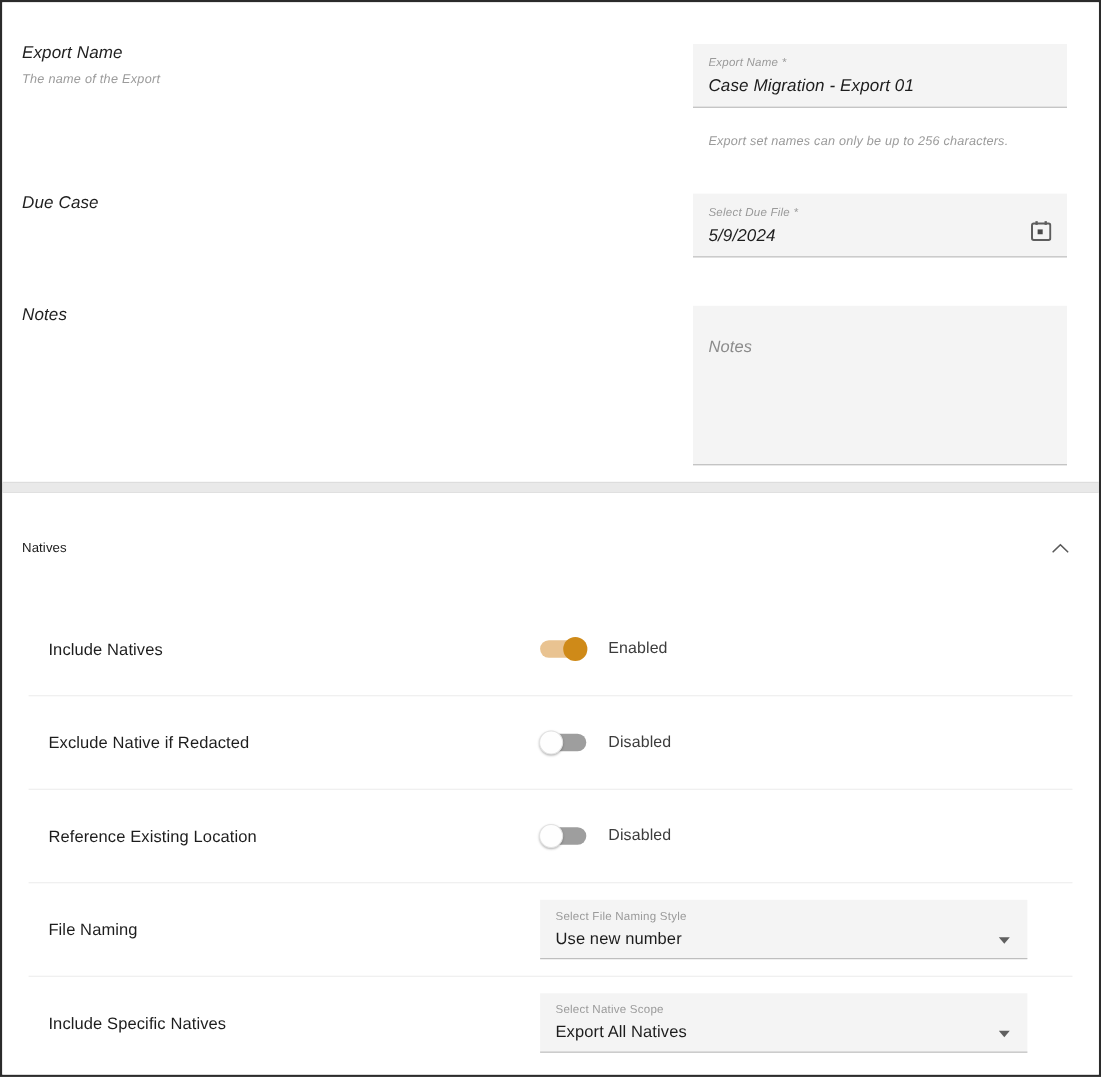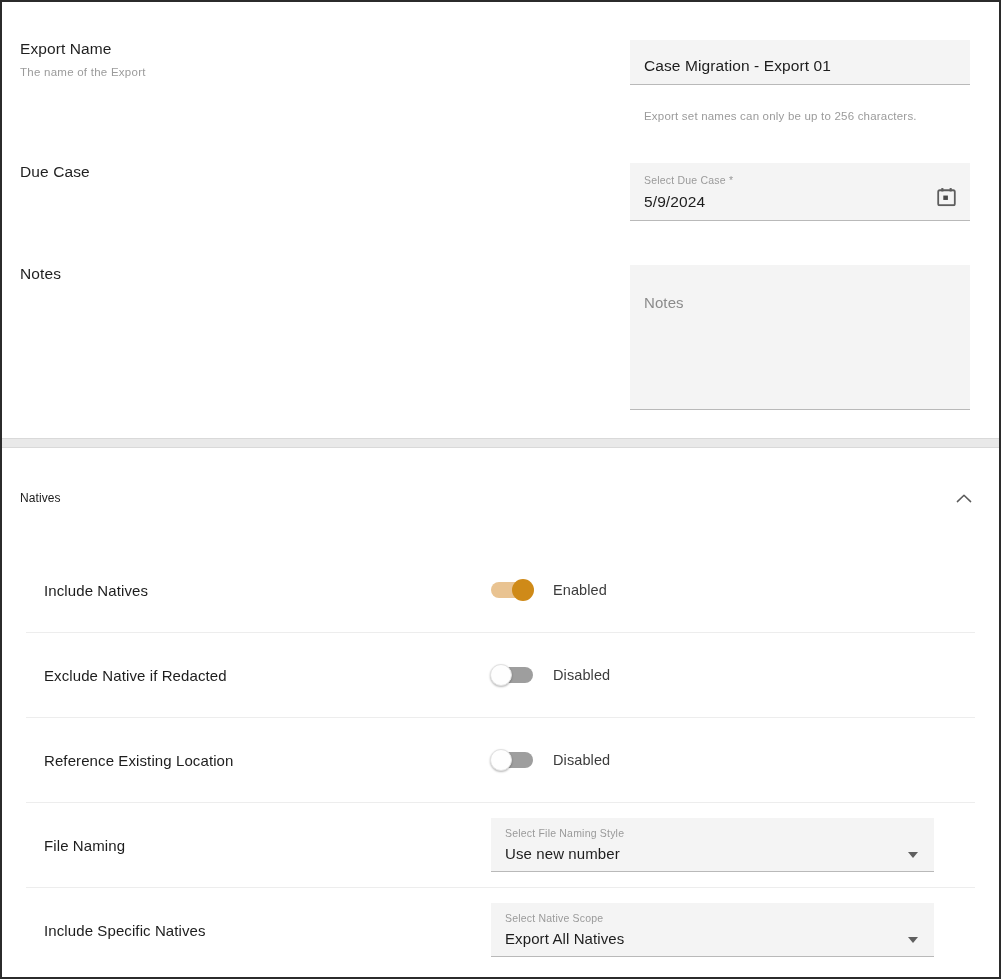--- a/index.html
+++ b/index.html
@@ -38,20 +38,21 @@
   }
   .panel-bottom {
     height: 530px;
     border-top: 1px solid #d9d9d9;
   }
 
   
   .form-row {
     display: flex;
     align-items: flex-start;
+    font-style: italic;
   }
   .form-label-col {
     width: 628px;
     box-sizing: border-box;
     padding-left: 18px;
     flex: 0 0 628px;
   }
   .form-field-col {
     flex: 1 1 auto;
     padding-right: 29px;
@@ -231,33 +232,34 @@
 
   <div class="panel panel-top">
 
     <div class="form-row" style="padding-top:38px;">
       <div class="form-label-col">
         <div class="field-title">Export Name</div>
         <div class="field-desc">The name of the Export</div>
       </div>
       <div class="form-field-col">
         <div class="filled">
+          <span class="float-label">Export Name *</span>
           <span class="value">Case Migration - Export 01</span>
         </div>
         <div class="helper">Export set names can only be up to 256 characters.</div>
       </div>
     </div>
 
     <div class="form-row" style="padding-top:41px;">
       <div class="form-label-col">
         <div class="field-title">Due Case</div>
       </div>
       <div class="form-field-col">
         <div class="filled with-icon">
-          <span class="float-label">Select Due Case *</span>
+          <span class="float-label">Select Due File *</span>
           <span class="value">5/9/2024</span>
           <span class="cal-icon">
             <svg width="19" height="19" viewBox="0 0 19 19">
               <rect x="1.2" y="3" width="16.6" height="15" rx="1.6" ry="1.6" fill="none" stroke="#5d5d5d" stroke-width="1.8"></rect>
               <rect x="4.3" y="0.8" width="2.1" height="3.4" fill="#5d5d5d"></rect>
               <rect x="12.6" y="0.8" width="2.1" height="3.4" fill="#5d5d5d"></rect>
               <rect x="6.3" y="8.3" width="4.6" height="4.4" fill="#4a4a4a"></rect>
             </svg>
           </span>
         </div>

